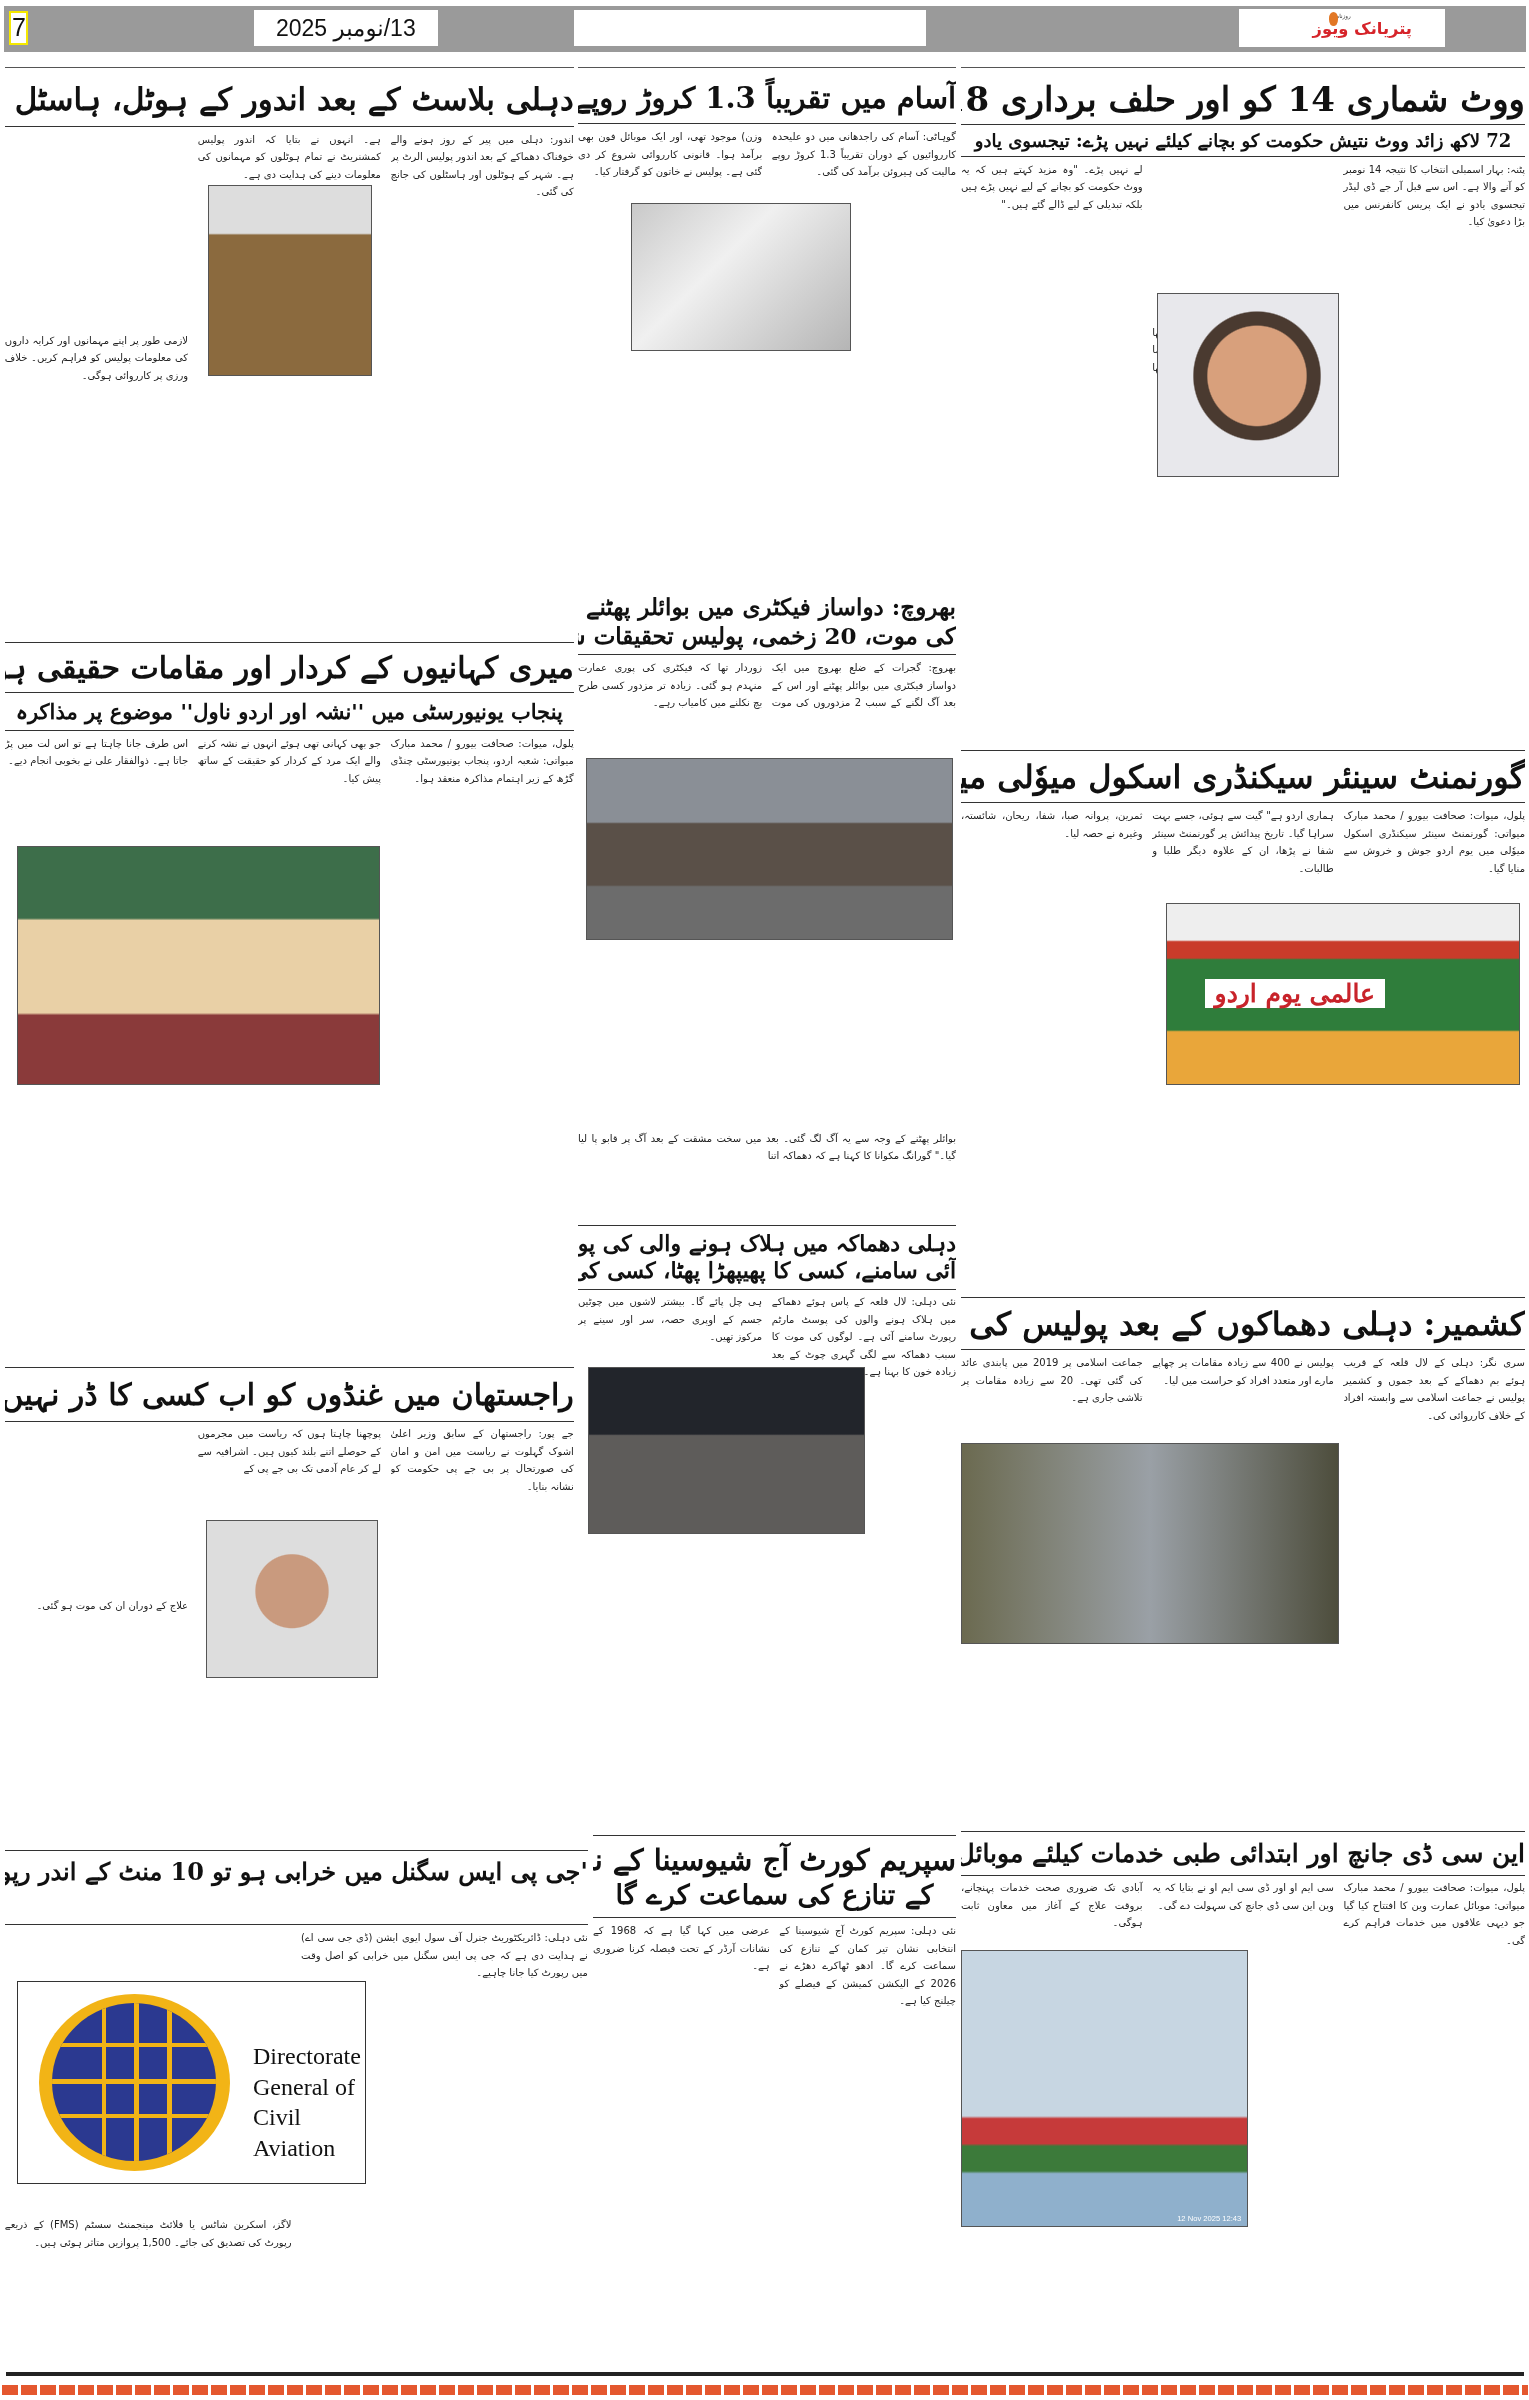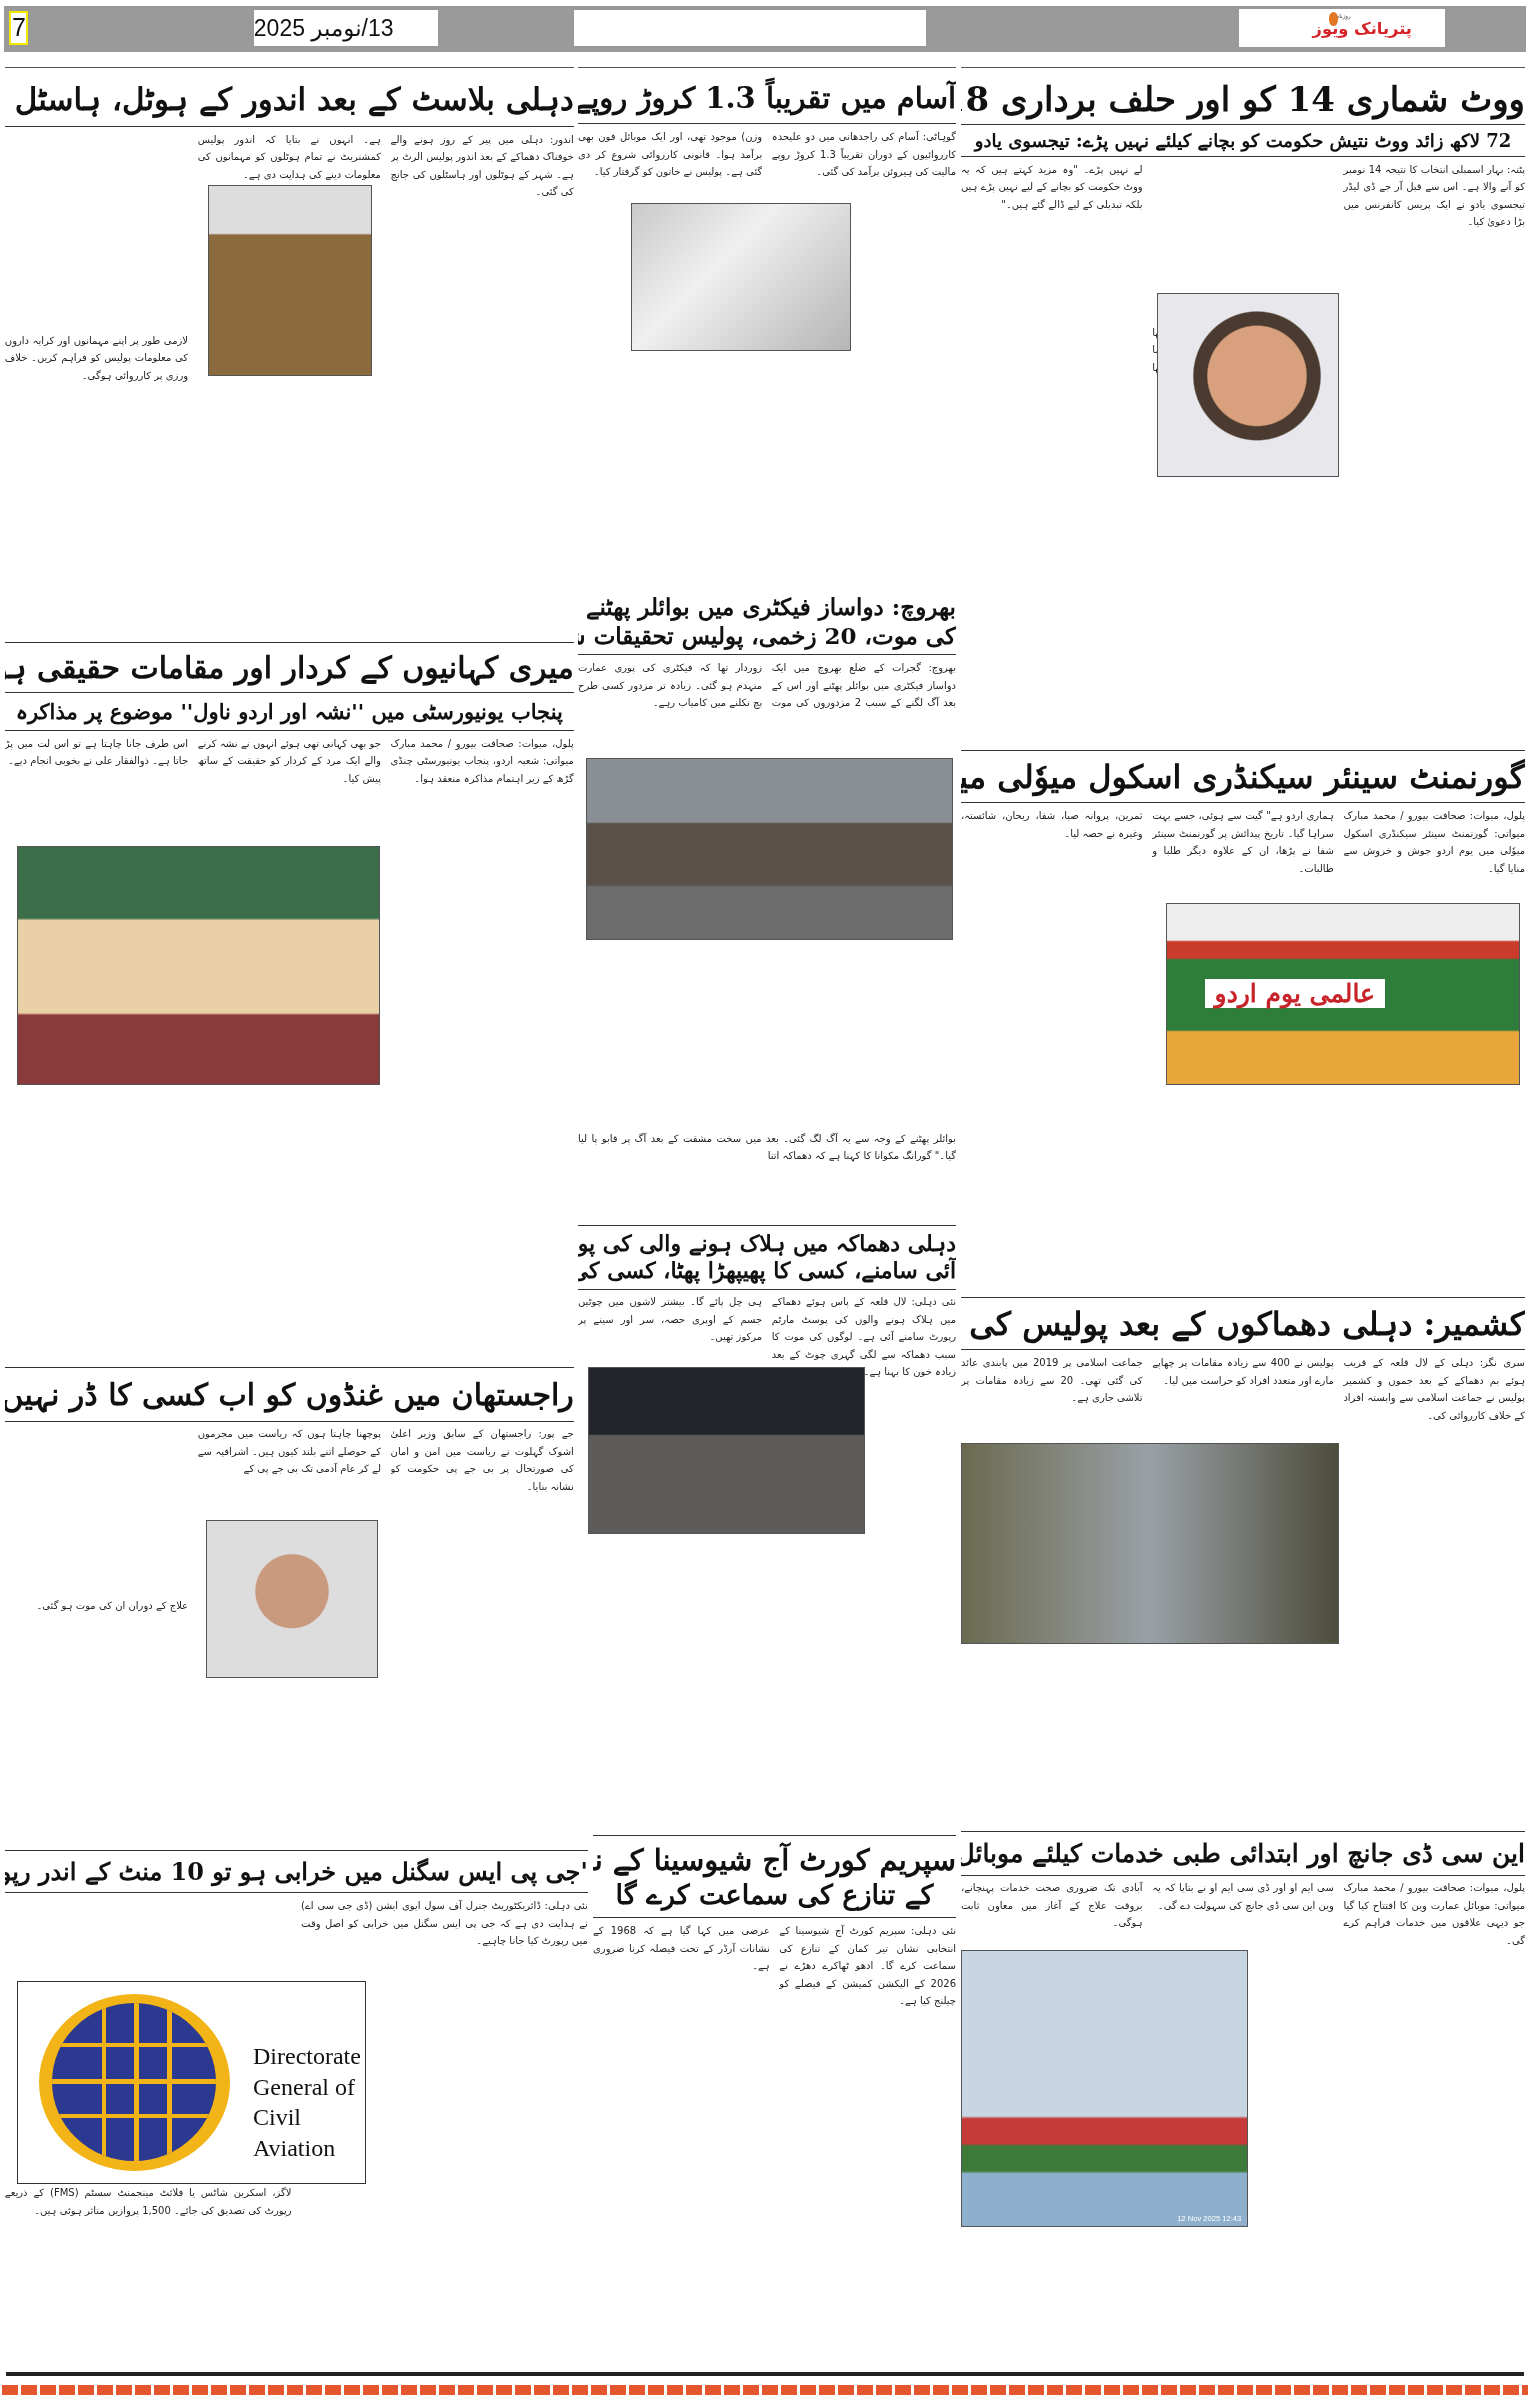--- a/index.html
+++ b/index.html
@@ -1,21 +1,21 @@
 <!DOCTYPE html>
 <html><head>
 <meta charset="utf-8">
 <style>
   * { box-sizing: border-box; margin: 0; padding: 0; }
   html, body { width: 1529px; height: 2400px; background: #fff; overflow: hidden; }
   body { font-family: "DejaVu Sans", sans-serif; color: #111; position: relative; }
 
   .masthead { position: absolute; left: 3.8px; top: 5.7px; width: 1522px; height: 46px; background: #9a9a9a; }
   .page-num { position: absolute; left: 5.7px; top: 5.7px; width: 19px; height: 34px; background: #fff; border: 2.9px solid #f5e800; font: 25px "Liberation Sans", sans-serif; text-align: center; line-height: 29px; }
-  .date-box { position: absolute; left: 250px; top: 4.8px; width: 184px; height: 36px; background: #fff; font: 23px "Liberation Sans", sans-serif; text-align: left; line-height: 36px; direction: rtl; }
+  .date-box { position: absolute; left: 250px; top: 4.8px; width: 184px; height: 36px; background: #fff; font: 23px "Liberation Sans", sans-serif; text-align: center; line-height: 36px; direction: rtl; }
   .ad-box { position: absolute; left: 570px; top: 4.8px; width: 352px; height: 36px; background: #fff; }
   .logo-box { position: absolute; left: 1235px; top: 3.8px; width: 206px; height: 38px; background: #fff; text-align: center; }
   .logo-sub { font-size: 5.7px; color: #333; display: block; margin-top: 3.8px; }
   .logo-main { font: bold 16.3px "DejaVu Sans", sans-serif; color: #d6242a; direction: rtl; display: block; padding-left: 41px; }
   .logo-mark { position: absolute; left: 90px; top: 2.9px; width: 9.6px; height: 13.4px; border-radius: 50%; background: #e27826; }
 
   .article { position: absolute; direction: rtl; }
   .headline { font: bold 38px "DejaVu Serif", serif; text-align: center; line-height: 1.25; white-space: nowrap; overflow: hidden; }
   .headline.md { font-size: 29px; }
   .headline.sm { font-size: 25px; }
@@ -142,21 +142,21 @@
   <div class="body-cols" style="height:401px;">
     <p>جے پور: راجستھان کے سابق وزیر اعلیٰ اشوک گہلوت نے ریاست میں امن و امان کی صورتحال پر بی جے پی حکومت کو نشانہ بنایا۔</p>
     <p>پوچھنا چاہتا ہوں کہ ریاست میں مجرموں کے حوصلے اتنے بلند کیوں ہیں۔ اشرافیہ سے لے کر عام آدمی تک بی جے پی کے</p>
     <p style="padding-top:172px;">علاج کے دوران ان کی موت ہو گئی۔</p>
   </div>
 </div>
 <div class="photo" style="left:206px;top:1520px;width:172px;height:158px;background:radial-gradient(ellipse at 50% 45%,#c99a7e 0 30%,#ddd 31%);"></div>
 
 <div class="article" style="left:4.8px;top:1850px;width:583px;height:516px;border-top:1.9px solid #333;">
   <div class="headline sm" style="font-size:24px;padding:5.7px 0;">'جی پی ایس سگنل میں خرابی ہو تو 10 منٹ کے اندر رپورٹ کریں': ڈی جی سی اے</div>
-  <div class="body-cols" style="height:459px;">
+  <div class="body-cols" style="height:459px;margin-top:32px;">
     <p>نئی دہلی: ڈائریکٹوریٹ جنرل آف سول ایوی ایشن (ڈی جی سی اے) نے ہدایت دی ہے کہ جی پی ایس سگنل میں خرابی کو اصل وقت میں رپورٹ کیا جانا چاہیے۔</p>
     <p style="padding-top:287px;">لاگز، اسکرین شاٹس یا فلائٹ مینجمنٹ سسٹم (FMS) کے ذریعے رپورٹ کی تصدیق کی جائے۔ 1,500 پروازیں متاثر ہوئی ہیں۔</p>
   </div>
 </div>
 <div class="dgca">
   <div class="dgca-globe">
     <div class="dgca-inner">
       <div class="dgca-grid-h" style="top:25%"></div>
       <div class="dgca-grid-h" style="top:48%"></div>
       <div class="dgca-grid-h" style="top:70%"></div>

